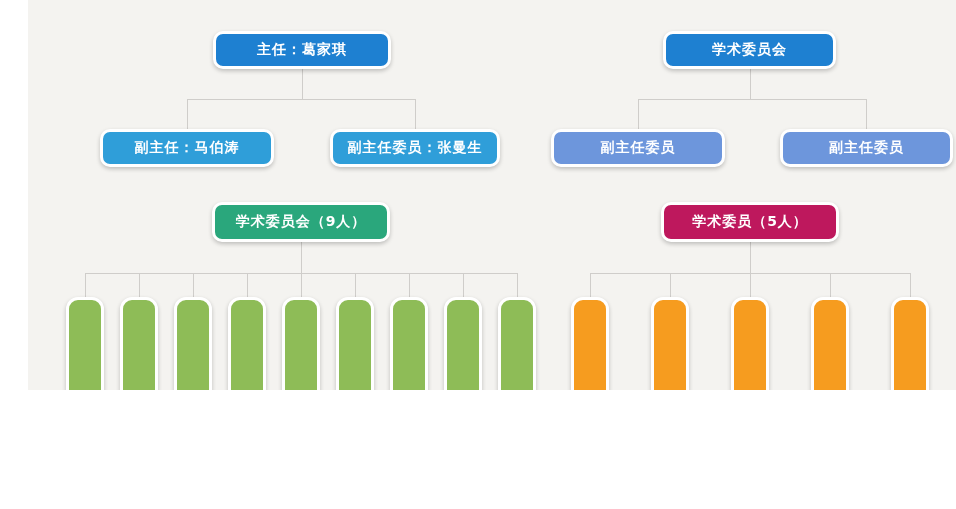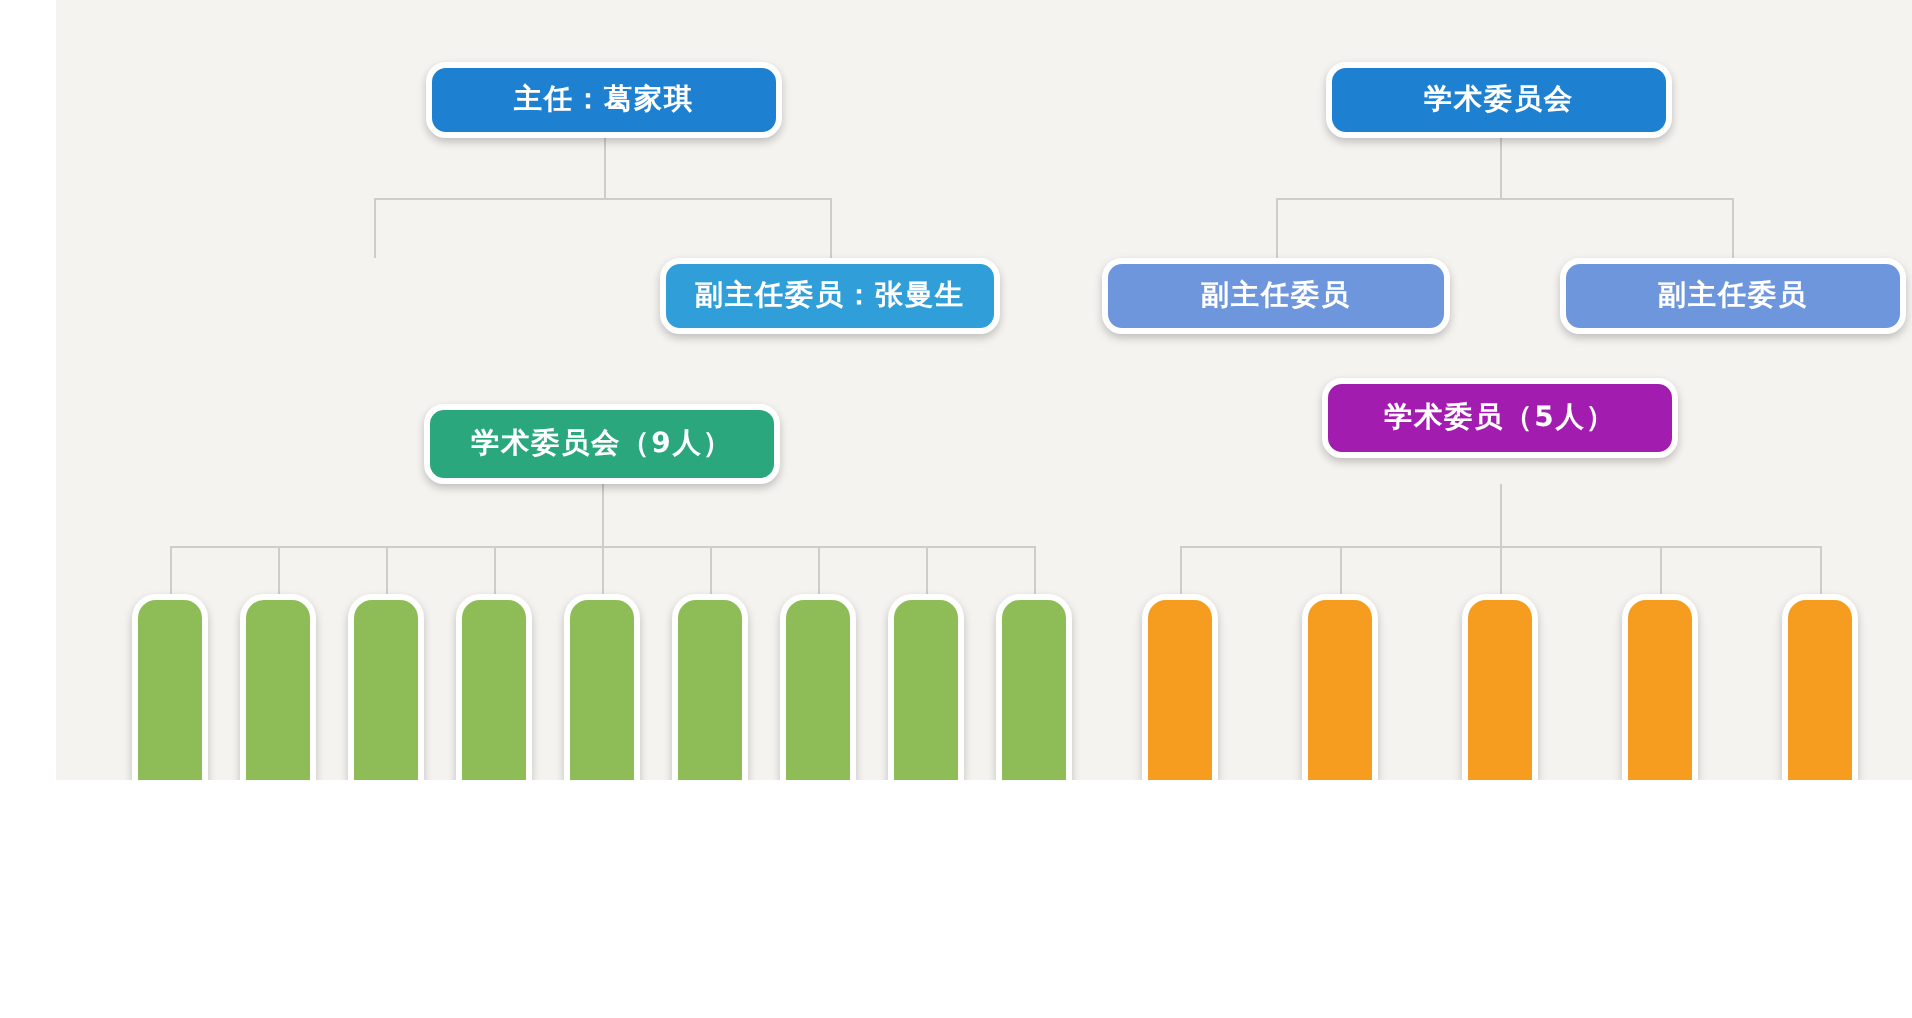--- a/index.html
+++ b/index.html
@@ -60,20 +60,23 @@
 
   <div class="line v" style="left:274px;top:69px;height:30px"></div>
   <div class="line h" style="left:159px;top:99px;width:228px"></div>
   <div class="line v" style="left:159px;top:99px;height:30px"></div>
   <div class="line v" style="left:387px;top:99px;height:30px"></div>
 
   <div class="node h-node" style="left: 185px; top: 31px; width: 178px; background-color: rgb(30, 128, 209);">
     <span>主任：葛家琪</span>
   </div>
 
+  <div class="node h-node" style="left: 72px; top: 129px; width: 174px; background-color: rgb(47, 158, 217);">
+    <span>副主任：马伯涛</span>
+  </div>
 
   <div class="node h-node" style="left: 302px; top: 129px; width: 170px; background-color: rgb(47, 158, 217);">
     <span>副主任委员：张曼生</span>
   </div>
 
   <div class="line v" style="left:273px;top:242px;height:31px"></div>
   <div class="line h" style="left:57px;top:273px;width:432px"></div>
   <div class="line v" style="left:57px;top:273px;height:25px"></div>
   <div class="line v" style="left:111px;top:273px;height:25px"></div>
   <div class="line v" style="left:165px;top:273px;height:25px"></div>
@@ -134,21 +137,21 @@
   </div>
 
   <div class="line v" style="left:722px;top:242px;height:31px"></div>
   <div class="line h" style="left:562px;top:273px;width:320px"></div>
   <div class="line v" style="left:562px;top:273px;height:25px"></div>
   <div class="line v" style="left:642px;top:273px;height:25px"></div>
   <div class="line v" style="left:722px;top:273px;height:25px"></div>
   <div class="line v" style="left:802px;top:273px;height:25px"></div>
   <div class="line v" style="left:882px;top:273px;height:25px"></div>
 
-  <div class="node h-node parent-node" style="left: 633px; top: 189px; width: 178px; background-color: #a21caf;">
+  <div class="node h-node parent-node" style="left: 633px; top: 202px; width: 178px; background-color: #be185d;">
     <span>学术委员（5人）</span>
   </div>
 
   <div class="node v-node" style="left: 543px; background-color: rgb(246, 156, 31);">
       <span class="v-text">学术委员</span>
     </div>
   <div class="node v-node" style="left: 623px; background-color: rgb(246, 156, 31);">
       <span class="v-text">学术委员</span>
     </div>
   <div class="node v-node" style="left: 703px; background-color: rgb(246, 156, 31);">

